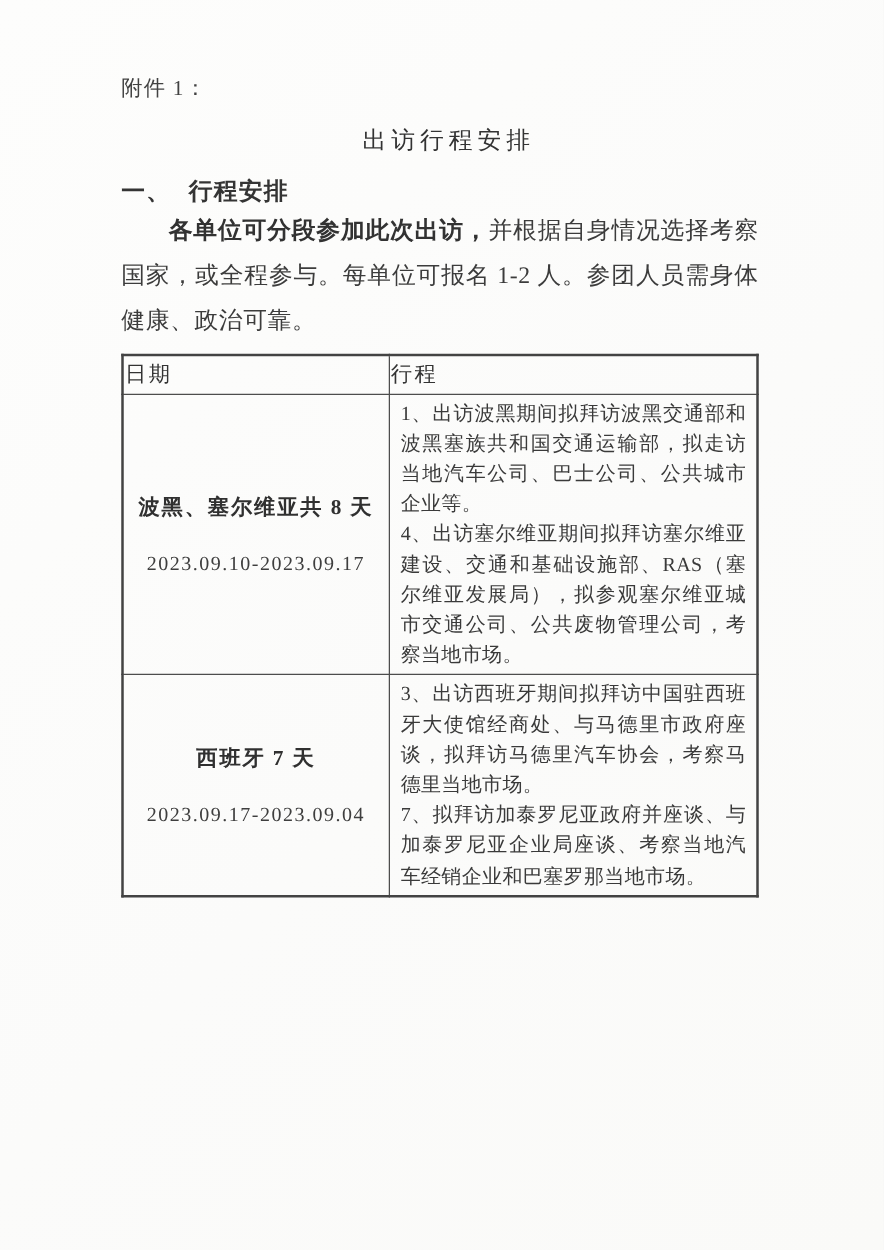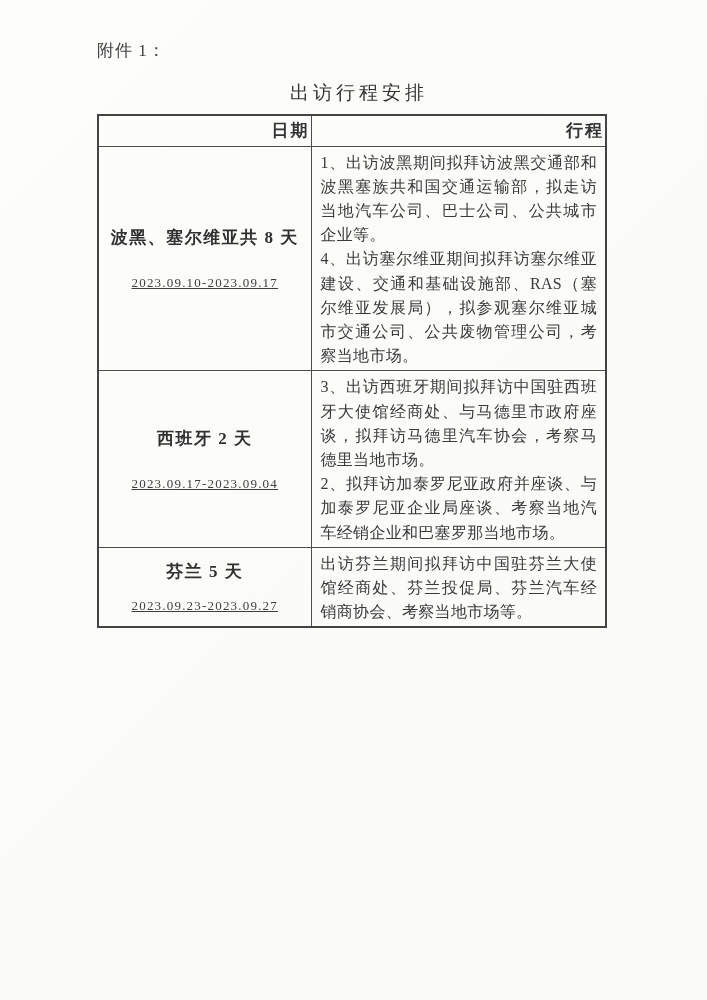--- a/index.html
+++ b/index.html
@@ -8,21 +8,21 @@
     width: 707px;
     height: 1000px;
     background: #f6f6f5;
     font-family: "Liberation Serif", "DejaVu Serif", serif;
   }
   .page {
     position: relative;
     width: 707px;
     height: 1000px;
     background: linear-gradient(135deg, #fdfdfc 0%, #fbfbfa 55%, #fafaf8 100%);
-    padding: 40px 100px 0 97px;
+    padding: 60px 100px 0 97px;
     color: #3c3c3c;
     overflow: hidden;
   }
   .attachment {
     font-size: 17px;
     line-height: 21px;
     letter-spacing: 1px;
     color: #424242;
   }
   .doc-title {
@@ -63,47 +63,46 @@
     table-layout: fixed;
   }
   table.itinerary th,
   table.itinerary td {
     border: 1px solid #4d4d4d;
   }
   table.itinerary { border: 2px solid #434343; }
   table.itinerary th {
     height: 31px;
     font-size: 17px;
-    font-weight: bold;
+    font-weight: normal;
     letter-spacing: 2px;
     color: #333;
-    text-align: right;
+    text-align: left;
     vertical-align: middle;
   }
   col.c-date { width: 213px; }
   td.cell-date {
     vertical-align: middle;
     text-align: center;
     padding: 0 6px;
   }
   .date-stack { display: flex; flex-direction: column; align-items: center; gap: 26px; }
   .date-stack.compact { gap: 15px; }
   .date-title {
     font-size: 17px;
     font-weight: bold;
     letter-spacing: 1.5px;
     color: #303030;
     white-space: nowrap;
   }
   .date-range {
-    font-size: 13px;
+    font-size: 16px;
     letter-spacing: 1.2px;
     color: #3e3e3e;
     white-space: nowrap;
-    text-decoration: underline;
   }
   td.cell-itin {
     vertical-align: top;
     padding: 4px 8px 2px 9px;
   }
   td.cell-itin p {
     margin: 0;
     font-size: 16px;
     line-height: 24.2px;
     letter-spacing: 0.3px;
@@ -116,22 +115,26 @@
 </style>
 </head>
 <body>
 
 <div class="page">
 
   <div class="attachment">附件 1：</div>
 
   <div class="doc-title">出访行程安排</div>
 
+  <div class="section-heading">
+    <span>一、</span><span class="sec-title">行程安排</span>
+  </div>
 
 
+  <p class="para"><strong>各单位可分段参加此次出访，</strong><span>并根据自身情况选择考察国家，或全程参与。每单位可报名 1-2 人。参团人员需身体健康、政治可靠。</span></p>
 
   <table class="itinerary">
     <colgroup>
       <col class="c-date">
       <col class="c-itin">
     </colgroup>
     <thead>
       <tr>
         <th>日期</th>
         <th>行程</th>
@@ -146,36 +149,25 @@
           </div>
         </td>
         <td class="cell-itin">
           <p>1、出访波黑期间拟拜访波黑交通部和波黑塞族共和国交通运输部，拟走访当地汽车公司、巴士公司、公共城市企业等。</p>
           <p>4、出访塞尔维亚期间拟拜访塞尔维亚建设、交通和基础设施部、RAS（塞尔维亚发展局），拟参观塞尔维亚城市交通公司、公共废物管理公司，考察当地市场。</p>
         </td>
       </tr>
       <tr class="r2">
         <td class="cell-date">
           <div class="date-stack">
-            <div class="date-title">西班牙 2 天</div>
+            <div class="date-title">西班牙 7 天</div>
             <div class="date-range">2023.09.17-2023.09.04</div>
           </div>
         </td>
         <td class="cell-itin">
           <p>3、出访西班牙期间拟拜访中国驻西班牙大使馆经商处、与马德里市政府座谈，拟拜访马德里汽车协会，考察马德里当地市场。</p>
-          <p>2、拟拜访加泰罗尼亚政府并座谈、与加泰罗尼亚企业局座谈、考察当地汽车经销企业和巴塞罗那当地市场。</p>
-        </td>
-      </tr>
-      <tr class="r3">
-        <td class="cell-date">
-          <div class="date-stack compact">
-            <div class="date-title">芬兰 5 天</div>
-            <div class="date-range">2023.09.23-2023.09.27</div>
-          </div>
-        </td>
-        <td class="cell-itin">
-          <p>出访芬兰期间拟拜访中国驻芬兰大使馆经商处、芬兰投促局、芬兰汽车经销商协会、考察当地市场等。</p>
+          <p>7、拟拜访加泰罗尼亚政府并座谈、与加泰罗尼亚企业局座谈、考察当地汽车经销企业和巴塞罗那当地市场。</p>
         </td>
       </tr>
     </tbody>
   </table>
 
 </div>
 
 </body></html>

